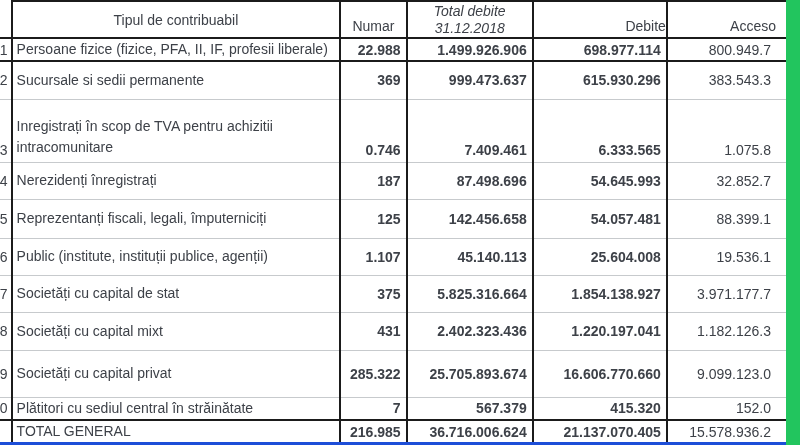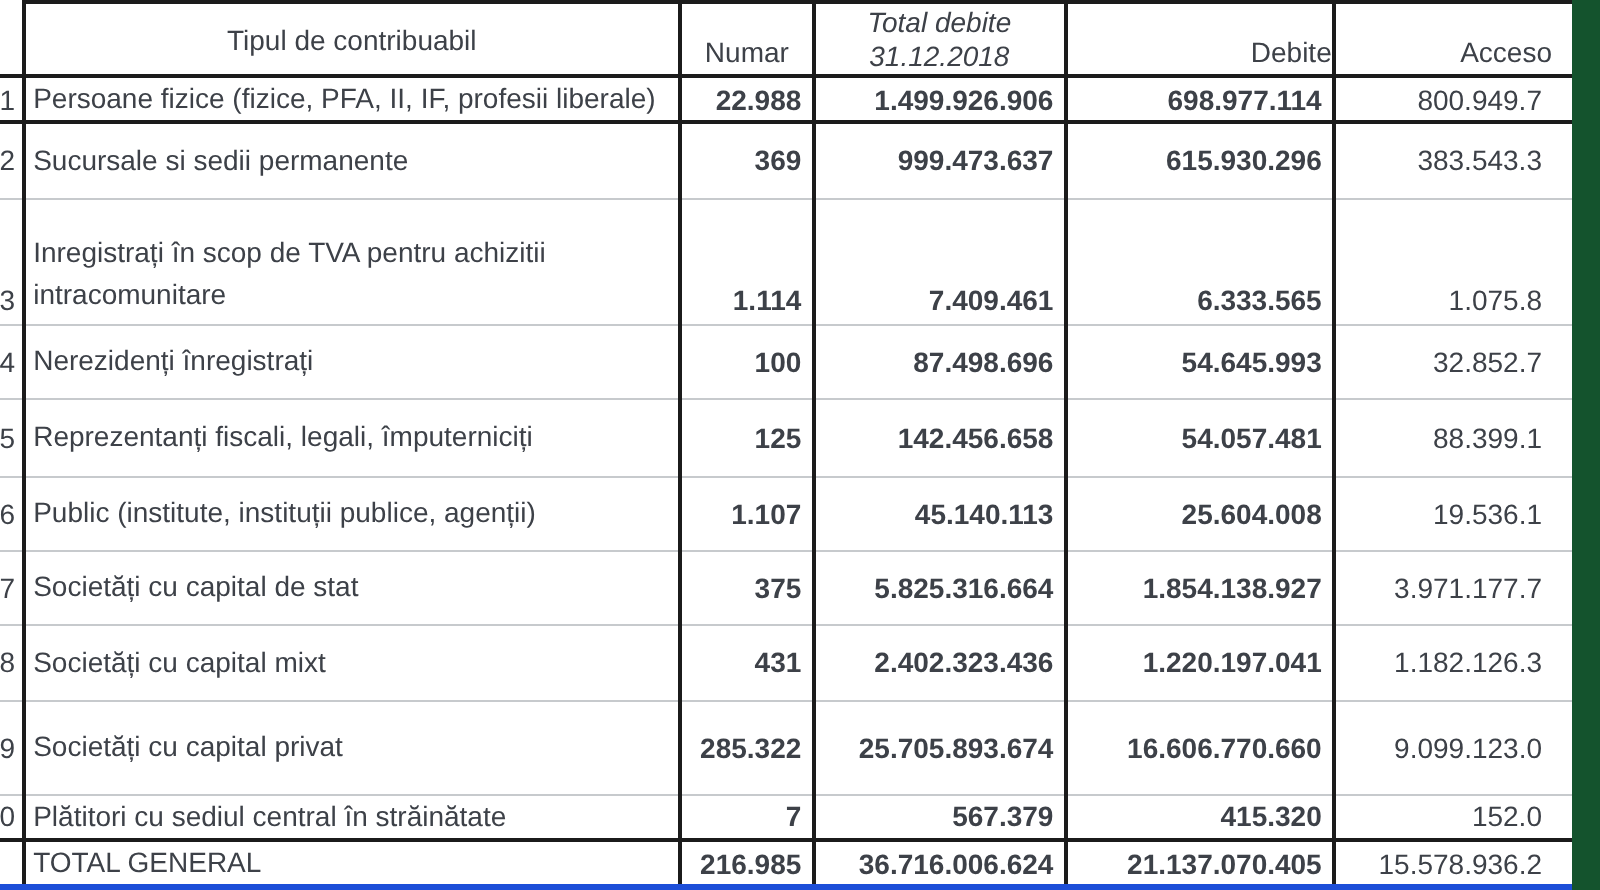--- a/index.html
+++ b/index.html
@@ -1,20 +1,20 @@
 <!DOCTYPE html>
 <html><head>
 <meta charset="utf-8">
 <style>
   html,body{margin:0;padding:0;background:#ffffff;}
   .viewport{
     position:relative;
     width:800px;height:445px;
     overflow:hidden;
-    background:#14532d;
+    background:#22c55e;
   }
   table.sheet{
     position:absolute;
     left:-14px;top:0;
     border-collapse:collapse;
     table-layout:fixed;
     font-family:"Liberation Sans", sans-serif;
     font-size:14px;
     color:#3d4148;
     background:#ffffff;
@@ -105,30 +105,30 @@
       <td class="cell-label">Sucursale si sedii permanente</td>
       <td class="cell-n">369</td>
       <td class="cell-n">999.473.637</td>
       <td class="cell-n">615.930.296</td>
       <td class="cell-acc">383.543.3</td>
     </tr>
 
     <tr class="r3 mid">
       <td class="cell-rownum">3</td>
       <td class="cell-label">Inregistrați în scop de TVA pentru achizitii intracomunitare</td>
-      <td class="cell-n">1.114</td>
+      <td class="cell-n">0.746</td>
       <td class="cell-n">7.409.461</td>
       <td class="cell-n">6.333.565</td>
       <td class="cell-acc">1.075.8</td>
     </tr>
 
     <tr class="r4 mid">
       <td class="cell-rownum">4</td>
       <td class="cell-label">Nerezidenți înregistrați</td>
-      <td class="cell-n">100</td>
+      <td class="cell-n">187</td>
       <td class="cell-n">87.498.696</td>
       <td class="cell-n">54.645.993</td>
       <td class="cell-acc">32.852.7</td>
     </tr>
 
     <tr class="r5 mid">
       <td class="cell-rownum">5</td>
       <td class="cell-label">Reprezentanți fiscali, legali, împuterniciți</td>
       <td class="cell-n">125</td>
       <td class="cell-n">142.456.658</td>

